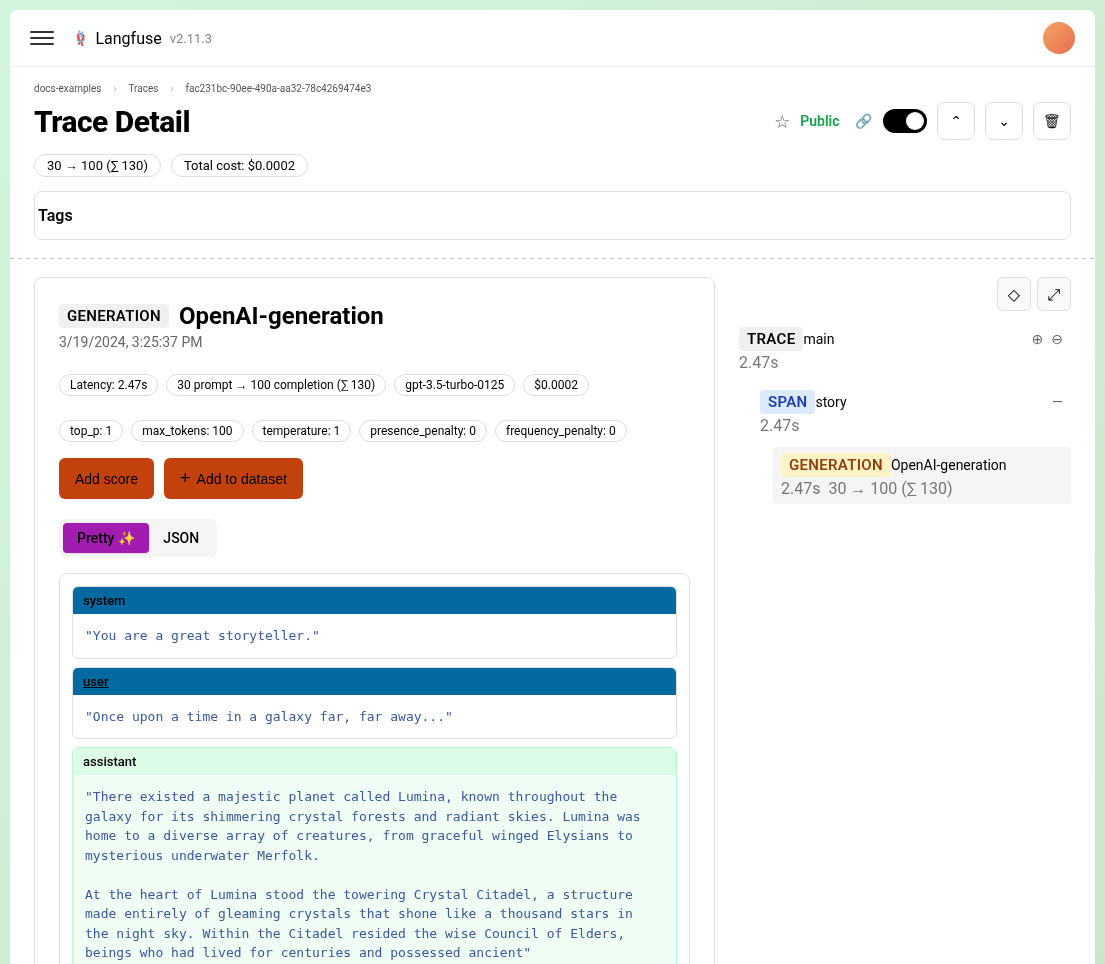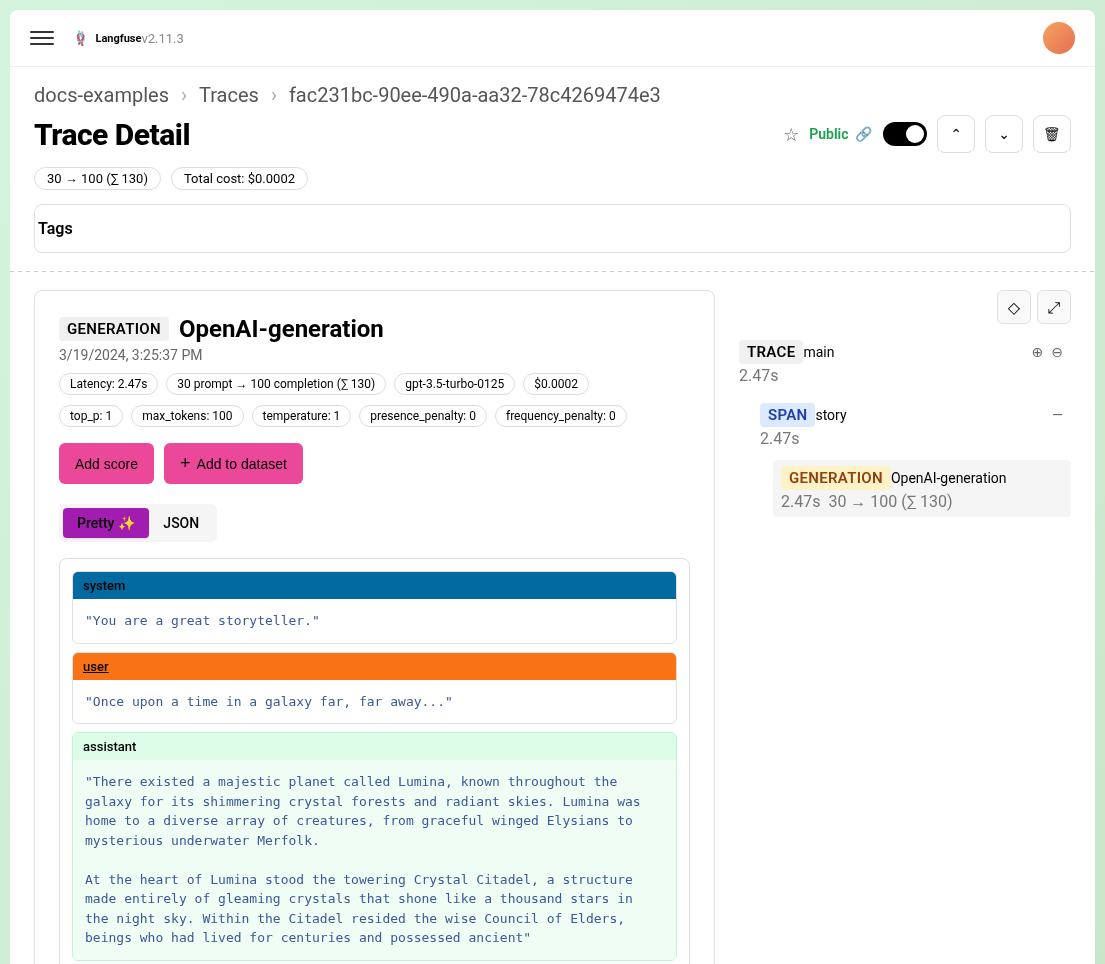--- a/index.html
+++ b/index.html
@@ -2,58 +2,58 @@
 <html><head>
 <meta charset="utf-8">
 <style>
 * { box-sizing: border-box; margin: 0; padding: 0; }
 body { font-family: -apple-system, BlinkMacSystemFont, "Segoe UI", Roboto, sans-serif; background: linear-gradient(135deg, #d4f4dd, #c8e6c9); padding: 10px; }
 .app { background: #fff; border-radius: 8px; min-height: 944px; display: flex; flex-direction: column; }
 .header { display: flex; align-items: center; padding: 12px 20px; border-bottom: 1px solid #eee; }
 .menu-btn { width: 24px; height: 24px; display: flex; flex-direction: column; justify-content: center; gap: 4px; cursor: pointer; margin-right: 18px; }
 .menu-btn span { height: 2px; background: #333; border-radius: 1px; }
 .logo-emoji { font-size: 14px; margin-right: 6px; }
-.brand { font-weight: 700; font-size: 11px; }
+.brand { font-weight: 400; font-size: 16px; margin-right: 8px; }
 .version { color: #888; font-size: 13px; }
 .avatar { width: 32px; height: 32px; border-radius: 50%; background: linear-gradient(135deg,#f4a261,#e76f51); margin-left: auto; }
-.breadcrumbs { display: flex; align-items: center; gap: 12px; padding: 16px 24px 0; font-size: 20px; }
+.breadcrumbs { display: flex; align-items: center; gap: 12px; padding: 16px 24px 0; font-size: 10px; }
 .crumb { color: #555; cursor: pointer; }
 .chev { color: #aaa; }
 .title-row { display: flex; align-items: center; padding: 8px 24px 14px; gap: 10px; }
 .title { font-size: 30px; font-weight: 800; letter-spacing: -0.5px; }
 .spacer { flex: 1; }
 .star { font-size: 18px; color: #666; cursor: pointer; }
-.public { color: #16a34a; font-weight: 600; font-size: 14px; display: flex; align-items: center; gap: 7px; }
+.public { color: #16a34a; font-weight: 600; font-size: 14px; display: flex; align-items: center; gap: 16px; }
 .toggle { width: 44px; height: 24px; background: #000; border-radius: 12px; position: relative; cursor: pointer; }
 .toggle::after { content: ""; position: absolute; width: 18px; height: 18px; background: #fff; border-radius: 50%; top: 3px; right: 3px; }
 .icon-btn { width: 38px; height: 38px; border: 1px solid #ddd; border-radius: 8px; background: #fff; display: flex; align-items: center; justify-content: center; cursor: pointer; font-size: 14px; }
 .pills-row { display: flex; gap: 10px; padding: 0 24px 14px; }
 .pill { border: 1px solid #ddd; border-radius: 14px; padding: 3px 12px; font-size: 13px; }
 .tags-box { margin: 0 24px; border: 1px solid #e0e0e0; border-radius: 8px; padding: 14px 3px; font-weight: 600; font-size: 16px; }
 .divider-thin { height: 1px; background: repeating-linear-gradient(90deg,#ccc 0 4px,transparent 4px 8px); margin: 18px 0; }
 .content { display: flex; padding: 0 24px 24px; gap: 16px; }
 .main-card { flex: 1; border: 1px solid #e0e0e0; border-radius: 8px; padding: 24px; }
 .gen-header { display: flex; align-items: center; gap: 10px; flex-wrap: wrap; }
 .badge { background: #f0f0f0; padding: 3px 8px; border-radius: 4px; font-size: 15px; font-weight: 600; letter-spacing: 0.3px; }
 .badge.span { background: #dbeafe; color: #1e40af; }
 .badge.gen { background: #fef3c7; color: #92400e; }
 .gen-title { font-size: 24px; font-weight: 700; }
 .timestamp { color: #666; font-size: 14px; margin-top: 4px; }
-.chips { display: flex; flex-wrap: wrap; gap: 8px; margin-top: 10px; }
+.chips { display: flex; flex-wrap: wrap; gap: 8px; margin-top: 24px; }
 .chip { border: 1px solid #ddd; border-radius: 14px; padding: 3px 10px; font-size: 12px; }
 .action-btns { display: flex; gap: 10px; margin-top: 16px; }
-.btn { background: #ec4899; border: none; border-radius: 6px; padding: 10px 16px; font-size: 14px; font-weight: 500; cursor: pointer; display: flex; align-items: center; gap: 6px; }
+.btn { background: #c2410c; border: none; border-radius: 6px; padding: 10px 16px; font-size: 14px; font-weight: 500; cursor: pointer; display: flex; align-items: center; gap: 6px; }
 .tabs { display: inline-flex; background: #f5f5f5; border-radius: 6px; margin-top: 20px; padding: 4px; }
 .tab { padding: 7px 14px; border-radius: 4px; font-size: 14px; cursor: pointer; font-weight: 500; }
 .tab.active { background: #a21caf; box-shadow: 0 1px 2px rgba(0,0,0,0.1); }
 .messages { border: 1px solid #e0e0e0; border-radius: 8px; margin-top: 16px; padding: 12px; display: flex; flex-direction: column; gap: 8px; }
 .msg { border: 1px solid #e0e0e0; border-radius: 6px; overflow: hidden; }
 .msg.assistant { border-color: #bbf7d0; }
 .msg.system .msg-head { background: #0369a1; }
-.msg.user .msg-head { background: #f97316; text-decoration: underline; }
+.msg.user .msg-head { background: #0369a1; text-decoration: underline; }
 .msg.assistant .msg-head { background: #dcfce7; }
 .msg.assistant .msg-body { background: #f0fdf4; }
 .msg-head { padding: 6px 10px; font-size: 13px; font-weight: 500; }
 .msg-body { padding: 12px; font-family: ui-monospace, Menlo, Consolas, monospace; font-size: 13px; color: #3b5998; white-space: pre-wrap; line-height: 1.5; }
 .tree { width: 340px; }
 .tree-controls { display: flex; justify-content: flex-end; gap: 6px; margin-bottom: 10px; }
 .tree-btn { width: 34px; height: 34px; border: 1px solid #e0e0e0; border-radius: 6px; background: #f9f9f9; display: flex; align-items: center; justify-content: center; cursor: pointer; }
 .tree-node { padding: 6px 8px; border-radius: 4px; }
 .tree-node.selected { background: #f5f5f5; }
 .node-row { display: flex; align-items: center; gap: 0; font-size: 14px; }

